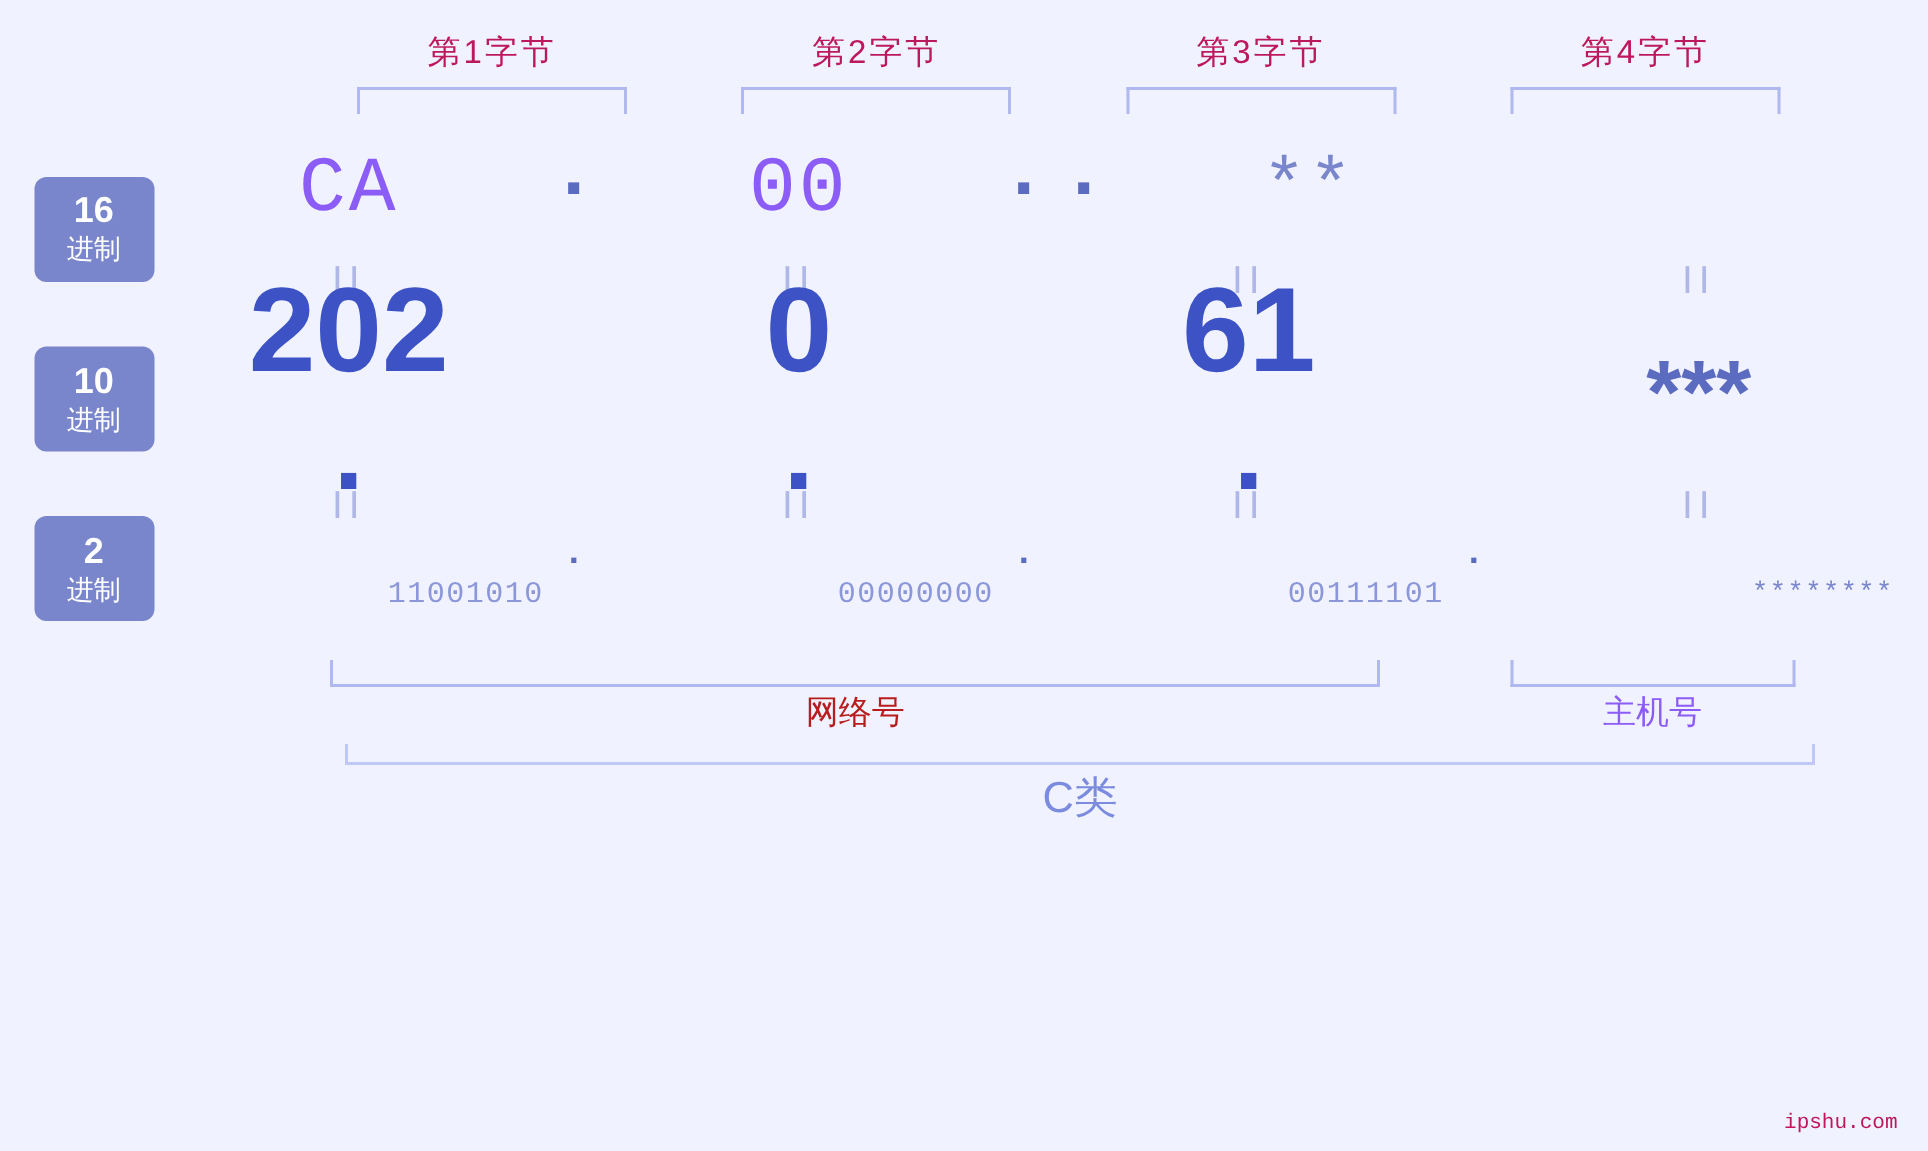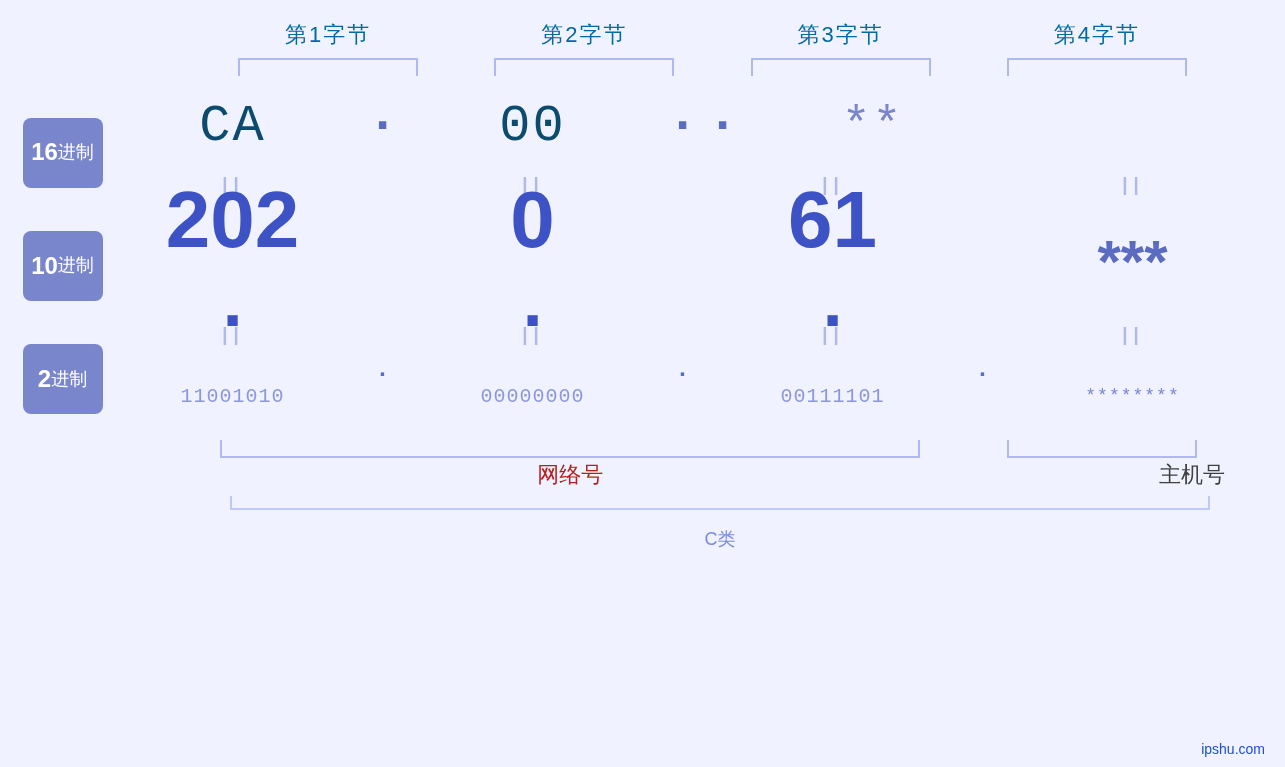--- a/index.html
+++ b/index.html
@@ -28,21 +28,21 @@
       display: flex;
       width: 100%;
       justify-content: center;
       margin-bottom: 8px;
       padding-left: 140px;
     }
 
     .byte-header {
       width: 260px;
       text-align: center;
-      color: #0369a1;
+      color: #be185d;
       font-size: 22px;
       font-family: sans-serif;
       letter-spacing: 2px;
     }
 
     
     .brackets-top {
       display: flex;
       width: 100%;
       justify-content: center;
@@ -81,20 +81,21 @@
       padding-top: 10px;
     }
 
     .label-badge {
       width: 80px;
       height: 70px;
       background: #7986cb;
       border-radius: 8px;
       color: white;
       display: flex;
+      flex-direction: column;
       align-items: center;
       justify-content: center;
       font-family: sans-serif;
       font-size: 18px;
       line-height: 1.2;
       margin: 18px 0;
     }
 
     .label-badge .base-num {
       font-size: 24px;
@@ -127,26 +128,26 @@
     }
     .row-dec {
       height: 110px;
       display: flex;
       align-items: center;
       justify-content: center;
     }
     .row-bin {
       height: 80px;
       display: flex;
-      align-items: center;
+      align-items: flex-end;
       justify-content: center;
     }
 
     .hex-val {
-      color: #0c4a6e;
+      color: #8b5cf6;
       font-size: 52px;
       font-family: 'Courier New', monospace;
       letter-spacing: 2px;
     }
 
     .hex-val.masked {
       color: #7986cb;
       font-size: 48px;
     }
 
@@ -252,22 +253,22 @@
     .net-label {
       width: 780px;
       text-align: center;
       color: #b91c1c;
       font-size: 22px;
       font-family: sans-serif;
     }
 
     .host-label {
       width: 260px;
-      text-align: right;
-      color: #404040;
+      text-align: center;
+      color: #8b5cf6;
       font-size: 22px;
       font-family: Liberation Sans, sans-serif;
     }
 
     
     .class-section {
       width: 100%;
       padding-left: 140px;
       margin-top: 6px;
     }
@@ -283,33 +284,33 @@
       border-bottom: 2px solid #c0c8f8;
       border-left: 2px solid #c0c8f8;
       border-right: 2px solid #c0c8f8;
       height: 14px;
     }
 
     .class-label-row {
       width: 1040px;
       text-align: center;
       color: #7b8cde;
-      font-size: 18px;
+      font-size: 29px;
       font-family: sans-serif;
-      margin-top: 17px;
+      margin-top: 2px;
     }
 
     
     .watermark {
       position: absolute;
       bottom: 10px;
       right: 20px;
-      color: #1d4ed8;
+      color: #be185d;
       font-size: 14px;
-      font-family: Liberation Sans, sans-serif;
+      font-family: Liberation Mono, monospace;
     }
 
     
     .rows-wrapper {
       display: flex;
       flex-direction: column;
     }
 
     .data-row {
       display: flex;

